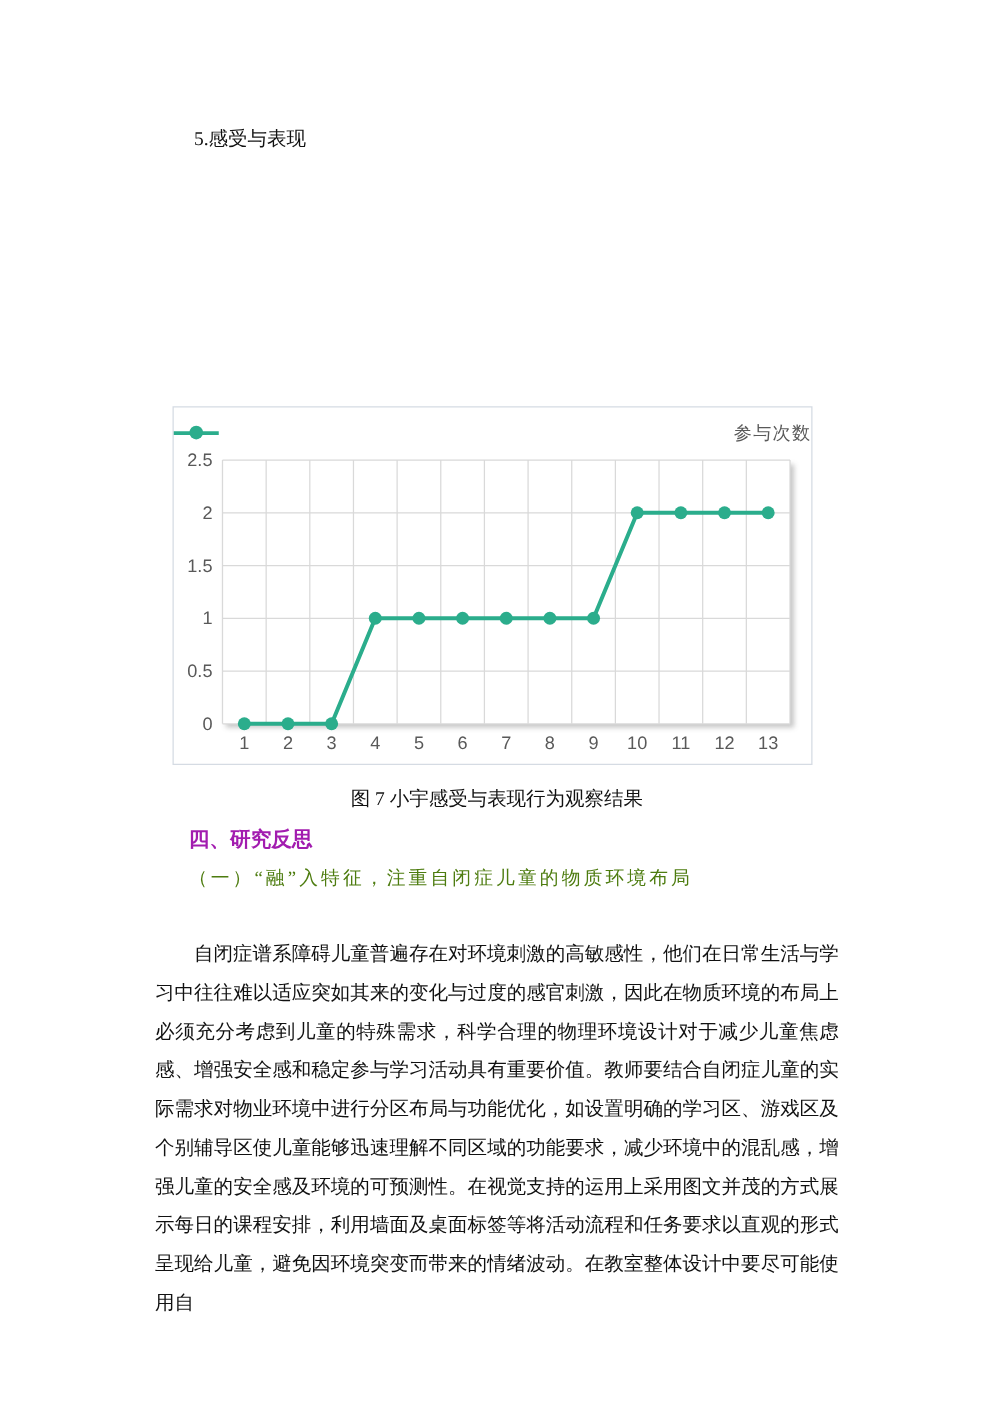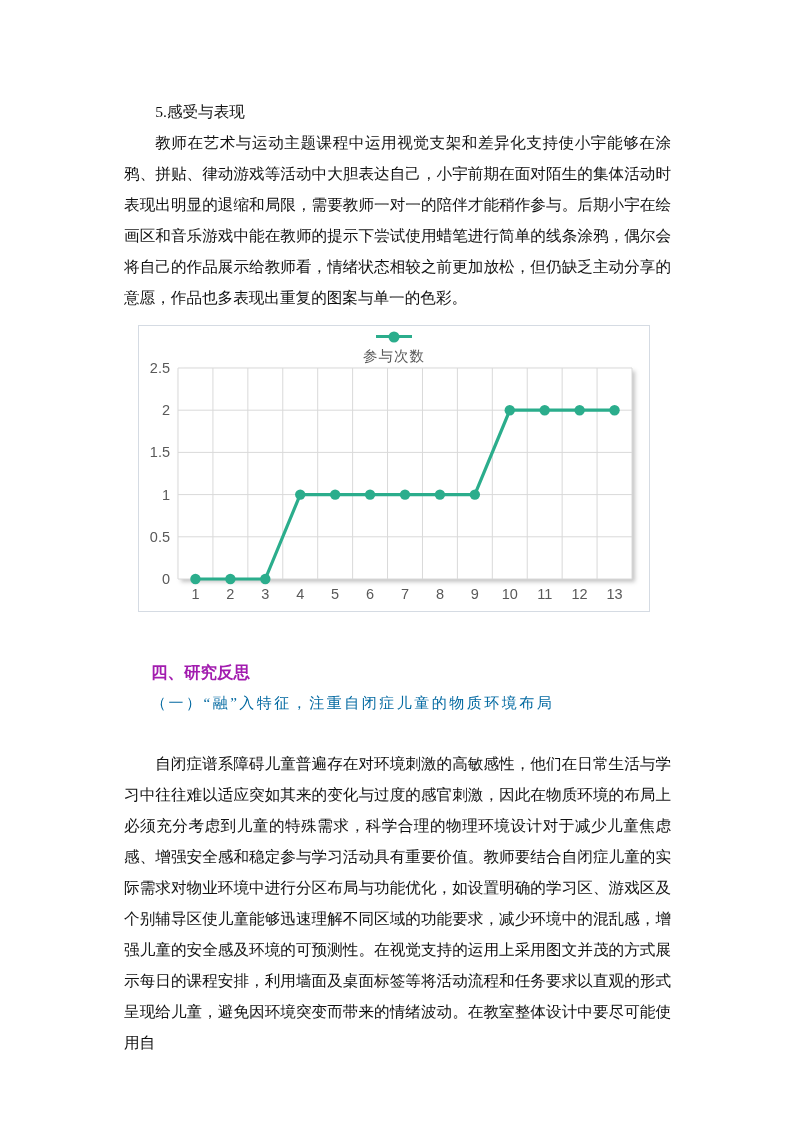--- a/index.html
+++ b/index.html
@@ -32,21 +32,21 @@
   
   .chart-frame{
     position:absolute;left:138px;top:325px;
     width:512px;height:287px;
     box-sizing:border-box;
     border:1px solid var(--frame-border);
     background:#fff;
   }
   .legend{
     position:absolute;left:0;right:0;top:9px;height:22px;
-    display:flex;align-items:center;justify-content:space-between;gap:9px;flex-direction:column;
+    display:flex;align-items:center;justify-content:space-between;gap:9px;
   }
   .legend-line{
     position:relative;width:36px;height:3px;background:var(--accent);
     flex:0 0 auto;
   }
   .legend-dot{
     position:absolute;left:50%;top:50%;transform:translate(-50%,-50%);
     width:11px;height:11px;border-radius:50%;background:var(--accent);
   }
   .legend-label{
@@ -66,31 +66,30 @@
   }
   .h2{
     position:absolute;left:124px;top:660px;width:547px;
     font-family:"Liberation Sans","DejaVu Sans",sans-serif;
     font-weight:bold;font-size:16.5px;line-height:24px;
     text-indent:27px;color:#a21caf;
   }
   .h3{
     position:absolute;left:124px;top:691px;width:547px;
     font-size:15px;line-height:24px;text-indent:27px;
-    letter-spacing:2.5px;color:#0369a1;
+    letter-spacing:2.5px;color:#4d7c0f;
   }
 </style>
 </head>
 <body>
 
 <div class="page">
 
   <div class="h1">5.感受与表现</div>
 
-  <p class="para para-1">教师在艺术与运动主题课程中运用视觉支架和差异化支持使小宇能够在涂鸦、拼贴、律动游戏等活动中大胆表达自己，小宇前期在面对陌生的集体活动时表现出明显的退缩和局限，需要教师一对一的陪伴才能稍作参与。后期小宇在绘画区和音乐游戏中能在教师的提示下尝试使用蜡笔进行简单的线条涂鸦，偶尔会将自己的作品展示给教师看，情绪状态相较之前更加放松，但仍缺乏主动分享的意愿，作品也多表现出重复的图案与单一的色彩。</p>
 
   <div class="chart-frame">
     <div class="legend">
       <span class="legend-line">
         <span class="legend-dot"></span>
       </span>
       <span class="legend-label">参与次数</span>
     </div>
     <div class="plot-wrap">
       <div class="plot-shadow"></div>
@@ -149,20 +148,21 @@
           <circle cx="300.9230769230769" cy="132.6" r="5.2" fill="#2bad8c"></circle>
           <circle cx="335.8461538461538" cy="132.6" r="5.2" fill="#2bad8c"></circle>
           <circle cx="370.7692307692307" cy="48.19999999999999" r="5.2" fill="#2bad8c"></circle>
           <circle cx="405.6923076923077" cy="48.19999999999999" r="5.2" fill="#2bad8c"></circle>
           <circle cx="440.6153846153846" cy="48.19999999999999" r="5.2" fill="#2bad8c"></circle>
           <circle cx="475.5384615384615" cy="48.19999999999999" r="5.2" fill="#2bad8c"></circle>
         </svg>
     </div>
   </div>
 
+  <div class="caption">图 7 小宇感受与表现行为观察结果</div>
 
   <div class="h2">四、研究反思</div>
 
   <div class="h3">（一）“融”入特征，注重自闭症儿童的物质环境布局</div>
 
   <p class="para para-2">自闭症谱系障碍儿童普遍存在对环境刺激的高敏感性，他们在日常生活与学习中往往难以适应突如其来的变化与过度的感官刺激，因此在物质环境的布局上必须充分考虑到儿童的特殊需求，科学合理的物理环境设计对于减少儿童焦虑感、增强安全感和稳定参与学习活动具有重要价值。教师要结合自闭症儿童的实际需求对物业环境中进行分区布局与功能优化，如设置明确的学习区、游戏区及个别辅导区使儿童能够迅速理解不同区域的功能要求，减少环境中的混乱感，增强儿童的安全感及环境的可预测性。在视觉支持的运用上采用图文并茂的方式展示每日的课程安排，利用墙面及桌面标签等将活动流程和任务要求以直观的形式呈现给儿童，避免因环境突变而带来的情绪波动。在教室整体设计中要尽可能使用自</p>
 
 </div>
 
 </body></html>

